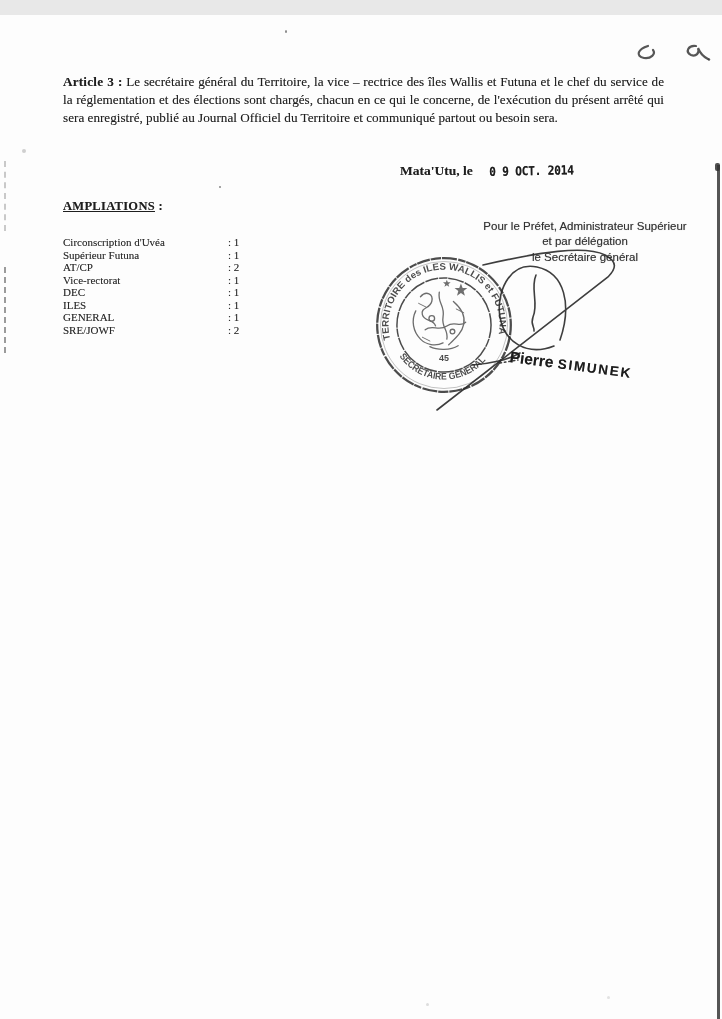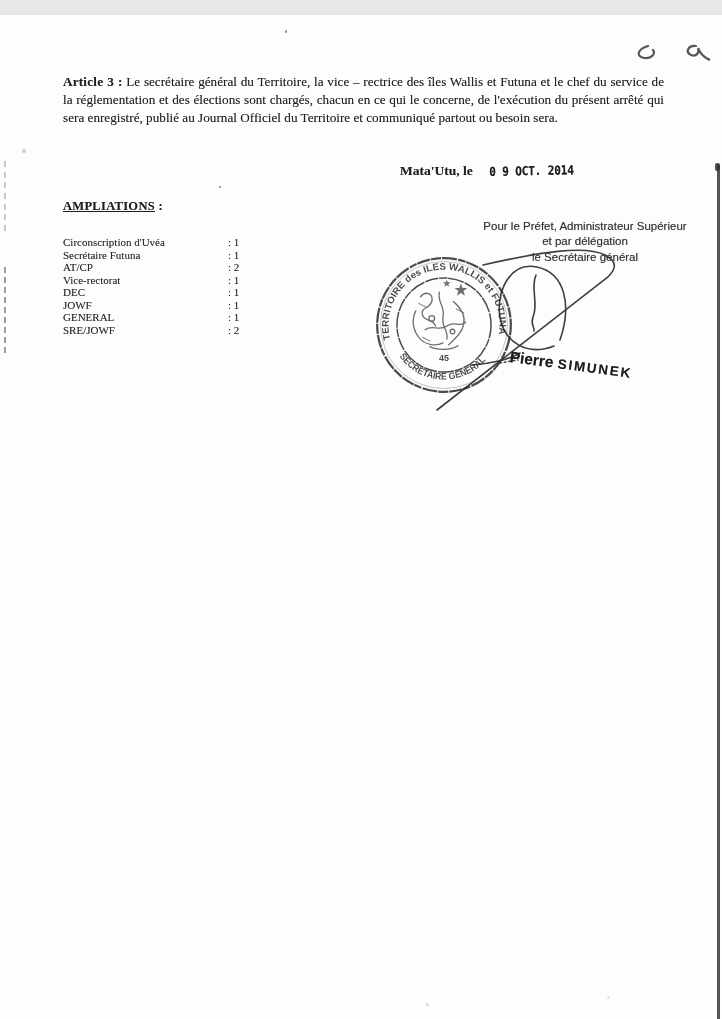--- a/index.html
+++ b/index.html
@@ -90,25 +90,25 @@
 
   <p class="article"><b>Article 3 :</b><span> Le secrétaire général du Territoire, la vice – rectrice des îles Wallis et Futuna et le chef du service de la réglementation et des élections sont chargés, chacun en ce qui le concerne, de l'exécution du présent arrêté qui sera enregistré, publié au Journal Officiel du Territoire et communiqué partout ou besoin sera.</span></p>
 
   <span class="dateline-place">Mata'Utu, le</span>
   <span class="date-stamp">0 9 OCT. 2014</span>
 
   <div class="amp-title"><span class="u">AMPLIATIONS</span><span> :</span></div>
 
   <div class="amp-list">
     <div class="amp-row"><span class="amp-label">Circonscription d'Uvéa</span><span class="amp-count">: 1</span></div>
-    <div class="amp-row"><span class="amp-label">Secrétaire Futuna</span><span class="amp-count">: 1</span></div>
+    <div class="amp-row"><span class="amp-label">Supérieur Futuna</span><span class="amp-count">: 1</span></div>
     <div class="amp-row"><span class="amp-label">AT/CP</span><span class="amp-count">: 2</span></div>
     <div class="amp-row"><span class="amp-label">Vice-rectorat</span><span class="amp-count">: 1</span></div>
     <div class="amp-row"><span class="amp-label">DEC</span><span class="amp-count">: 1</span></div>
-    <div class="amp-row"><span class="amp-label">JOWF</span><span class="amp-count">: 1</span></div>
+    <div class="amp-row"><span class="amp-label">ILES</span><span class="amp-count">: 1</span></div>
     <div class="amp-row"><span class="amp-label">GENERAL</span><span class="amp-count">: 1</span></div>
     <div class="amp-row"><span class="amp-label">SRE/JOWF</span><span class="amp-count">: 2</span></div>
   </div>
 
   <div class="sig-block">
     <div>Pour le Préfet, Administrateur Supérieur</div>
     <div>et par délégation</div>
     <div>le Secrétaire général</div>
   </div>
 

